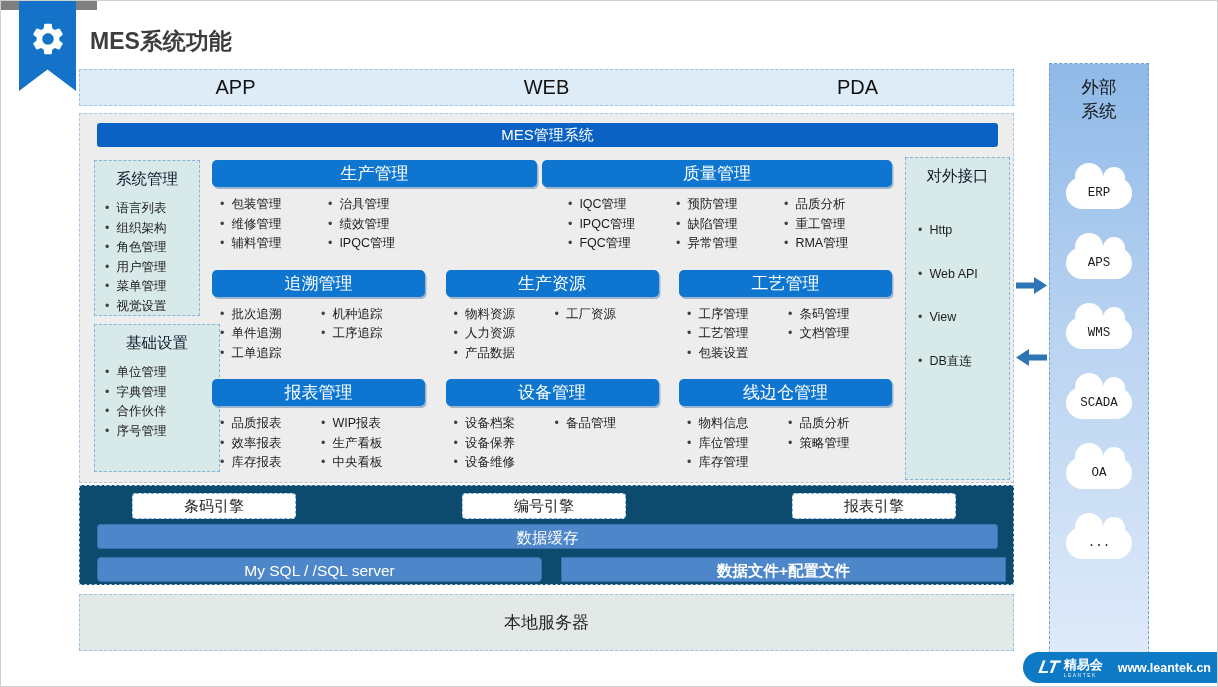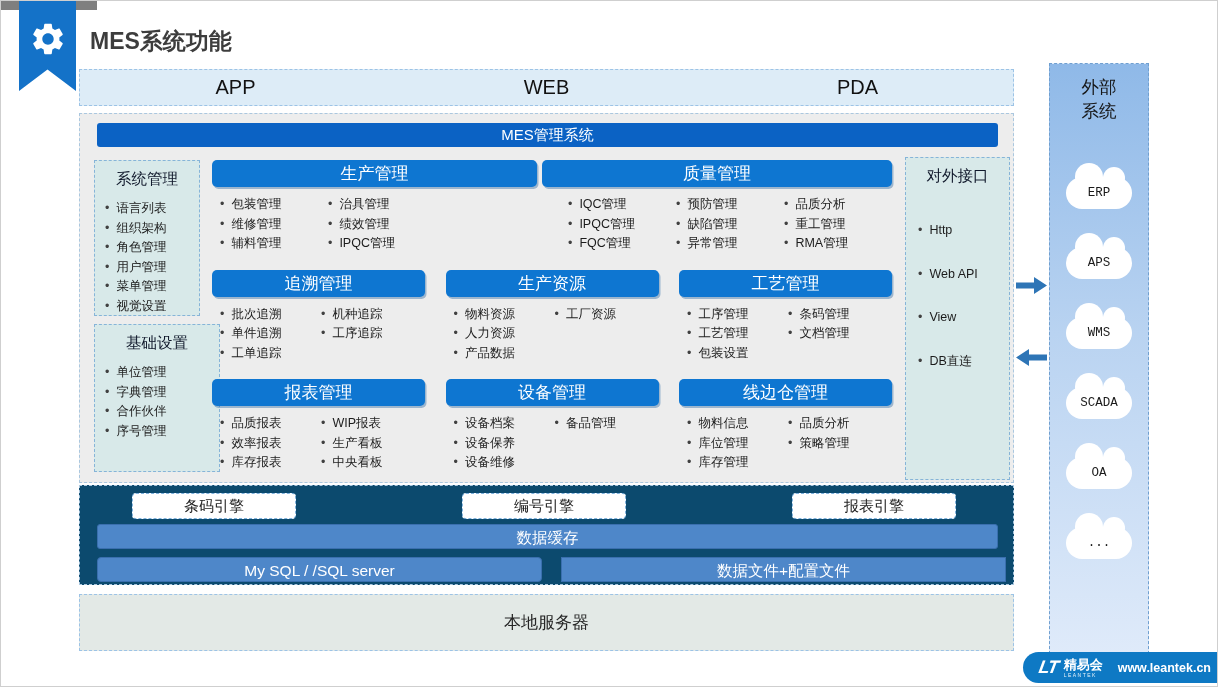--- a/index.html
+++ b/index.html
@@ -64,21 +64,21 @@
   .engines { position:absolute; left:78px; top:484px; width:935px; height:100px; background:#0c4a6e;
              border:1px dashed #aac7df; box-sizing:border-box; }
   .engine-row { position:absolute; left:0; top:7px; width:100%; display:flex; justify-content:space-between;
                 padding:0 57px 0 52px; box-sizing:border-box; }
   .engine-box { width:162px; height:24px; line-height:24px; text-align:center; background:#fff;
                 border:1.5px dashed #7fb2de; border-radius:4px; font-size:15px; color:#222; }
   .blue-bar { position:absolute; height:25px; background:#4e87c9; border:1px solid #3a6fae; border-radius:3px;
               color:#fff; text-align:center; line-height:25px; font-size:15.5px; box-sizing:border-box; }
   .cache-bar { left:17px; top:38px; width:901px; }
   .db-bar    { left:17px; top:71px; width:445px; border-radius:4px; }
-  .files-bar { left:481px; top:71px; width:445px; border-radius:0; }
+  .files-bar { left:481px; top:71px; width:445px; border-radius:0;font-weight:bold; }
 
   
   .local-server { position:absolute; left:78px; top:593px; width:935px; height:57px; background:#e3e9e6;
                   border:1px dashed #9cc3e6; box-sizing:border-box; text-align:center; line-height:55px;
                   font-size:17px; color:#262626; }
 
   
   .external { position:absolute; left:1048px; top:62px; width:100px; height:601px;
               background:linear-gradient(180deg,#8fb9e8 0%,#b9d3f1 45%,#e0ebfa 100%);
               border:1px dashed #6f9fd0; box-sizing:border-box; }

